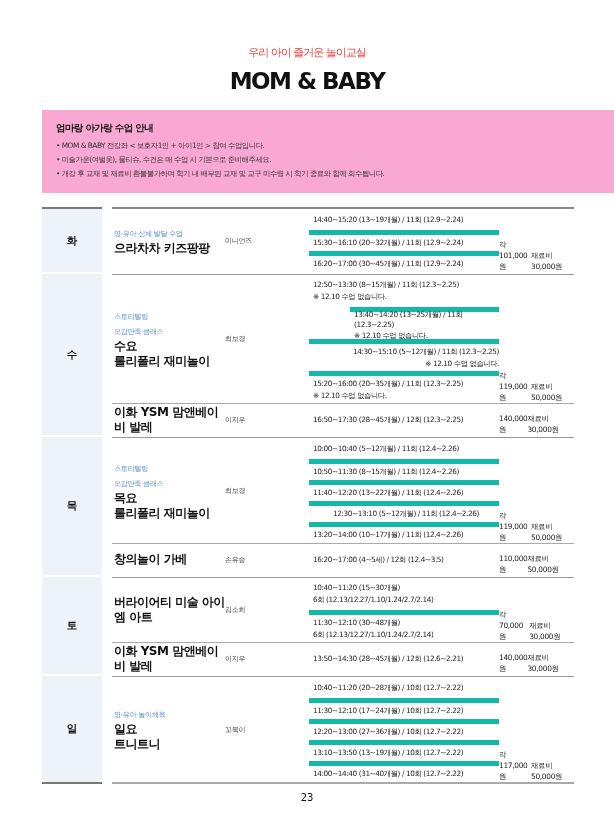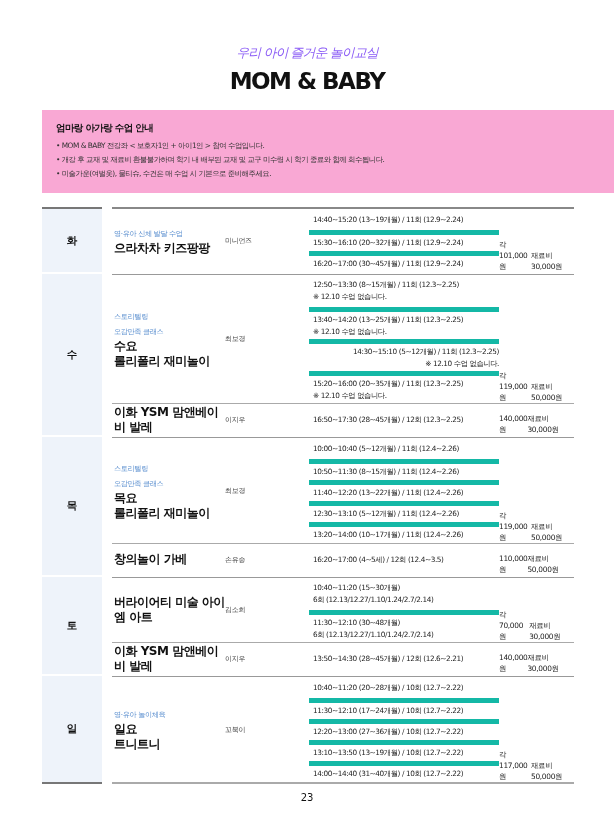--- a/index.html
+++ b/index.html
@@ -1,20 +1,20 @@
 <!DOCTYPE html>
 <html><head>
 <meta charset="utf-8">
 <style>
   * { box-sizing: border-box; margin: 0; padding: 0; }
   html, body { width: 614px; height: 830px; background: #ffffff; }
   body { font-family: "DejaVu Sans", "Liberation Sans", sans-serif; color: #222; position: relative; overflow: hidden; }
 
   .header { text-align: center; padding-top: 42px; }
-  .subtitle { font-size: 13px; color: #8b5cf6; letter-spacing: -1px; line-height: 22px; font-style: italic; }
+  .subtitle { font-size: 11px; color: #ef4444; letter-spacing: -1px; line-height: 22px; }
   .title { font-size: 23px; font-weight: bold; color: #111; letter-spacing: -1.5px; line-height: 30px; margin-top: 2px; }
 
   .notice { position: absolute; left: 42px; top: 110px; width: 576px; height: 83px; background: #f9a8d4; padding: 12px 14px; }
   .notice-title { font-size: 9.5px; font-weight: bold; color: #111; letter-spacing: -0.6px; margin-bottom: 4px; }
   .notice-item { font-size: 7.4px; color: #333; letter-spacing: -0.5px; line-height: 14px; }
   .notice-item::before { content: "• "; }
 
   .schedule { position: absolute; left: 42px; top: 207px; width: 532px; }
   .day-block { display: flex; margin-bottom: 2px; }
   .day-cell { width: 60px; background: #eef3fa; display: flex; align-items: center; justify-content: center; font-size: 10.5px; font-weight: bold; color: #111; flex-shrink: 0; }
@@ -42,22 +42,22 @@
 <body>
 
 <div class="header">
   <div class="subtitle">우리 아이 즐거운 놀이교실</div>
   <div class="title">MOM &amp; BABY</div>
 </div>
 
 <div class="notice">
   <div class="notice-title">엄마랑 아가랑 수업 안내</div>
   <div class="notice-item">MOM &amp; BABY 전강좌 &lt; 보호자1인 + 아이1인 &gt; 참여 수업입니다.</div>
+  <div class="notice-item">미술가운(여벌옷), 물티슈, 수건은 매 수업 시 기본으로 준비해주세요.</div>
   <div class="notice-item">개강 후 교재 및 재료비 환불불가하며 학기 내 배부된 교재 및 교구 미수령 시 학기 종료와 함께 회수됩니다.</div>
-  <div class="notice-item">미술가운(여벌옷), 물티슈, 수건은 매 수업 시 기본으로 준비해주세요.</div>
 </div>
 
 <div class="schedule" id="schedule">
     <div class="day-block">
       <div class="day-cell">화</div>
       <div class="day-body">
         <div class="course">
           <div class="c-name">
             <div class="c-sub">영·유아 신체 발달 수업</div>
             <div class="c-main">으라차차 키즈팡팡</div>
@@ -90,21 +90,21 @@
             <div class="c-sub">오감만족 클래스</div>
             <div class="c-main">수요</div>
             <div class="c-main">롤리폴리 재미놀이</div>
           </div>
           <div class="c-teacher">최보경</div>
           <div class="c-times">
             <div class="slot" style="height: 32px;">
               <div>12:50~13:30 (8~15개월) / 11회 (12.3~2.25)</div>
               <div class="note">※ 12.10 수업 없습니다.</div>
             </div>
-            <div class="slot" style="height: 32px;">
+            <div class="slot" style="height: 32px; margin-left: 41px;">
               <div>13:40~14:20 (13~25개월) / 11회 (12.3~2.25)</div>
               <div class="note">※ 12.10 수업 없습니다.</div>
             </div>
             <div class="slot" style="height: 32px; align-items: flex-end;">
               <div>14:30~15:10 (5~12개월) / 11회 (12.3~2.25)</div>
               <div class="note">※ 12.10 수업 없습니다.</div>
             </div>
             <div class="slot" style="height: 32px;">
               <div>15:20~16:00 (20~35개월) / 11회 (12.3~2.25)</div>
               <div class="note">※ 12.10 수업 없습니다.</div>
@@ -146,21 +146,21 @@
           <div class="c-times">
             <div class="slot" style="height: 21px;">
               <div>10:00~10:40 (5~12개월) / 11회 (12.4~2.26)</div>
             </div>
             <div class="slot" style="height: 21px;">
               <div>10:50~11:30 (8~15개월) / 11회 (12.4~2.26)</div>
             </div>
             <div class="slot" style="height: 21px;">
               <div>11:40~12:20 (13~22개월) / 11회 (12.4~2.26)</div>
             </div>
-            <div class="slot" style="height: 21px;">
+            <div class="slot" style="height: 21px; align-items: center;">
               <div>12:30~13:10 (5~12개월) / 11회 (12.4~2.26)</div>
             </div>
             <div class="slot" style="height: 21px;">
               <div>13:20~14:00 (10~17개월) / 11회 (12.4~2.26)</div>
             </div>
           </div>
           <div class="c-price">
             <div>각 119,000원</div>
             <div>재료비 50,000원</div>
           </div>

